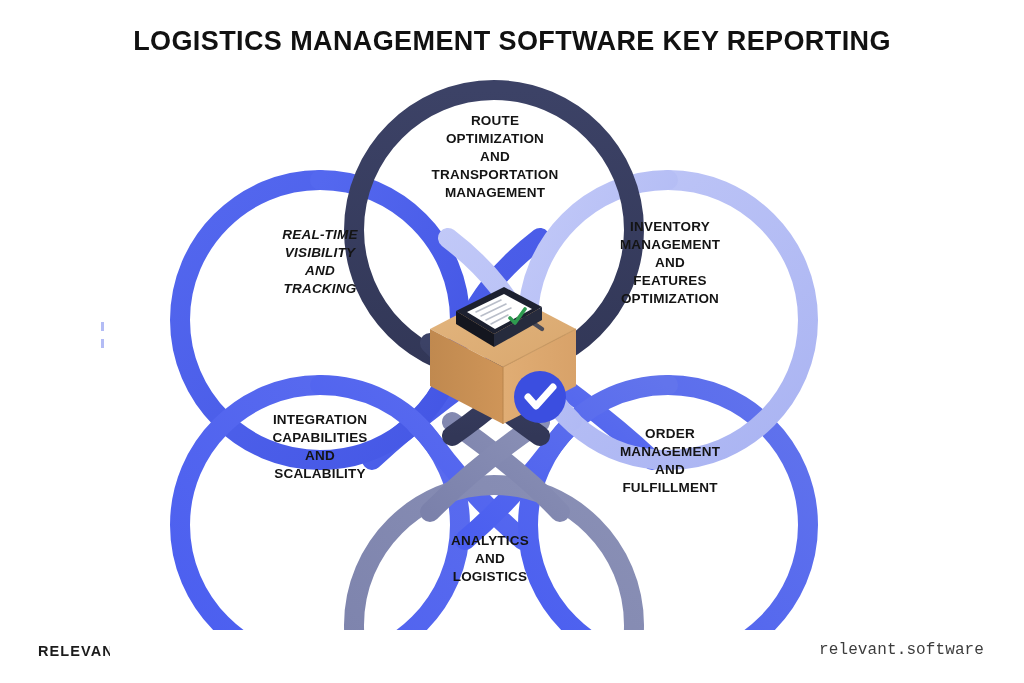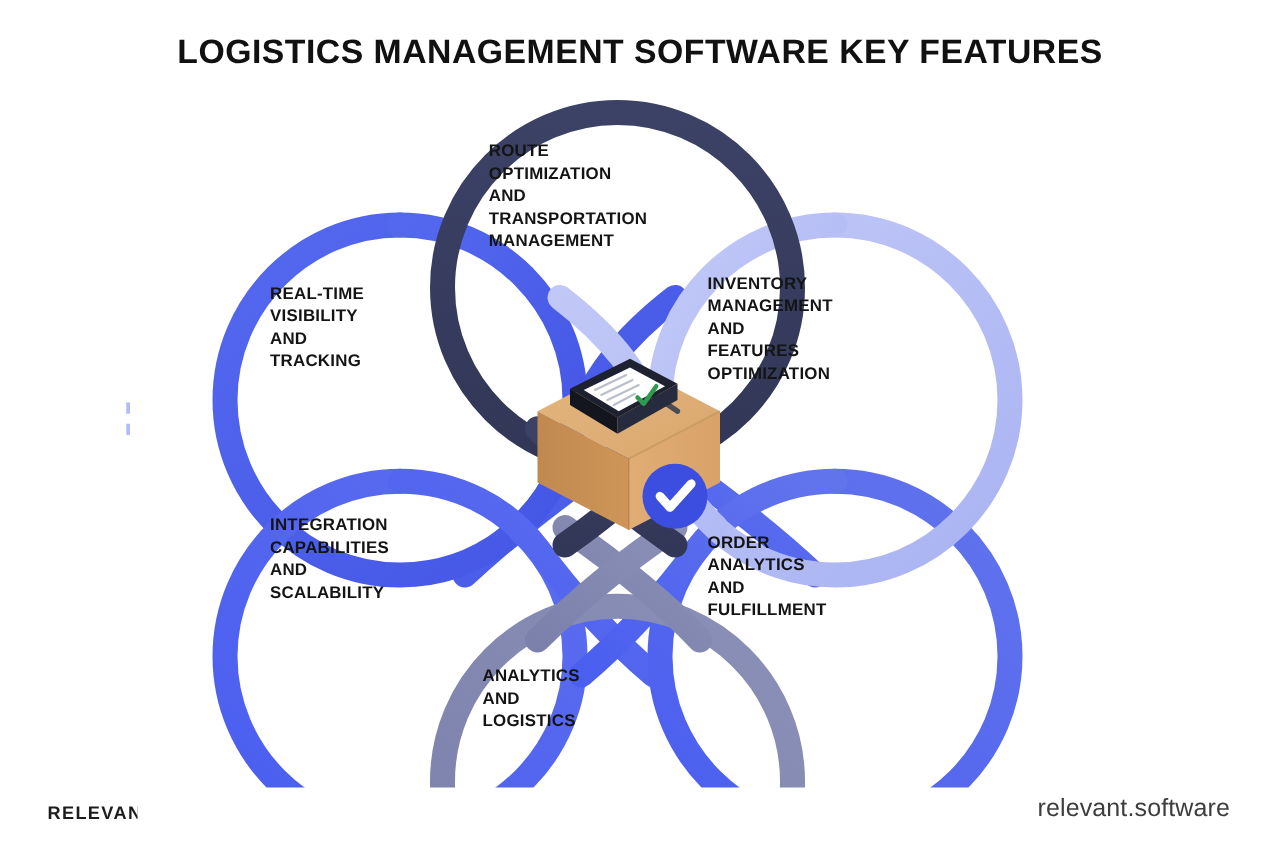--- a/index.html
+++ b/index.html
@@ -46,36 +46,37 @@
     position: absolute;
     left: 0;
     top: 0;
     width: 1024px;
     height: 570px;
   }
 
   
   .node-label {
     position: absolute;
+    text-align: center;
     color: #141414;
     font-size: 13.5px;
     font-weight: bold;
     line-height: 18px;
     letter-spacing: 0.2px;
     font-family: "Liberation Sans", sans-serif;
     white-space: pre-line;
     pointer-events: none;
   }
 
   #label-route      { left: 391px; top: 52px;  width: 208px; }
   #label-inventory  { left: 566px; top: 158px; width: 208px; }
   #label-order      { left: 566px; top: 365px; width: 208px; }
   #label-analytics  { left: 386px; top: 472px; width: 208px; }
   #label-integration{ left: 216px; top: 351px; width: 208px; }
-  #label-realtime   { left: 216px; top: 166px; width: 208px; }
+  #label-realtime   { left: 216px; top: 166px; width: 208px; font-style: italic; }
 
   
   #center-package {
     position: absolute;
     left: 418px;
     top: 225px;
     width: 170px;
     height: 145px;
   }
   #package-svg { width: 170px; height: 145px; display: block; }
@@ -91,23 +92,23 @@
     color: #1c1c1c;
     font-family: "Liberation Sans", sans-serif;
     width: 72px;
     overflow: hidden;
     white-space: nowrap;
   }
   #footer-url {
     position: absolute;
     right: 40px;
     bottom: 24px;
-    font-size: 20px;
+    font-size: 16px;
     color: #3d3d3d;
-    font-family: Liberation Sans, sans-serif;
+    font-family: Liberation Mono, monospace;
     white-space: nowrap;
     letter-spacing: 0.1px;
   }
 
   
   #edge-artifact {
     position: absolute;
     left: 101px;
     top: 322px;
     width: 3px;
@@ -121,21 +122,21 @@
     background: #9aa6f2;
     opacity: 0.75;
   }
   #edge-artifact i.gap { background: transparent; height: 8px; }
 </style>
 </head>
 <body>
 
 <div id="canvas">
 
-  <div id="page-title">LOGISTICS MANAGEMENT SOFTWARE KEY FEATURES</div>
+  <div id="page-title">LOGISTICS MANAGEMENT SOFTWARE KEY REPORTING</div>
 
   <div id="diagram-stage">
 
     <svg id="loops-svg" viewBox="0 0 1024 570">
       <defs>
 
         <linearGradient id="gradNavy" x1="0" y1="0" x2="0" y2="1">
           <stop offset="0%" stop-color="#3c4266"></stop>
           <stop offset="100%" stop-color="#323757"></stop>
         </linearGradient>
@@ -243,21 +244,21 @@
 TRANSPORTATION
 MANAGEMENT</div>
 
     <div class="node-label" id="label-inventory">INVENTORY
 MANAGEMENT
 AND
 FEATURES
 OPTIMIZATION</div>
 
     <div class="node-label" id="label-order">ORDER
-ANALYTICS
+MANAGEMENT
 AND
 FULFILLMENT</div>
 
     <div class="node-label" id="label-analytics">ANALYTICS
 AND
 LOGISTICS</div>
 
     <div class="node-label" id="label-integration">INTEGRATION
 CAPABILITIES
 AND

